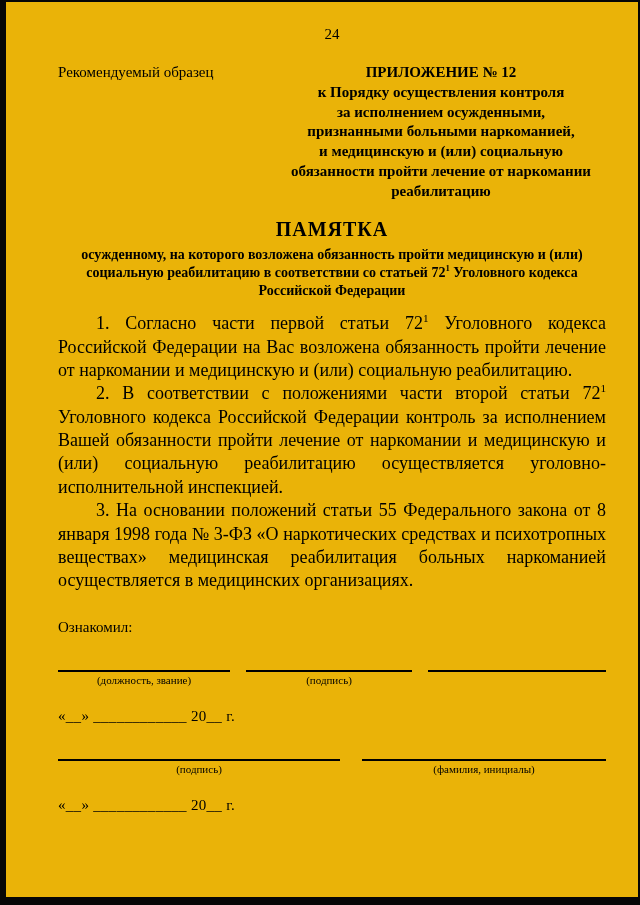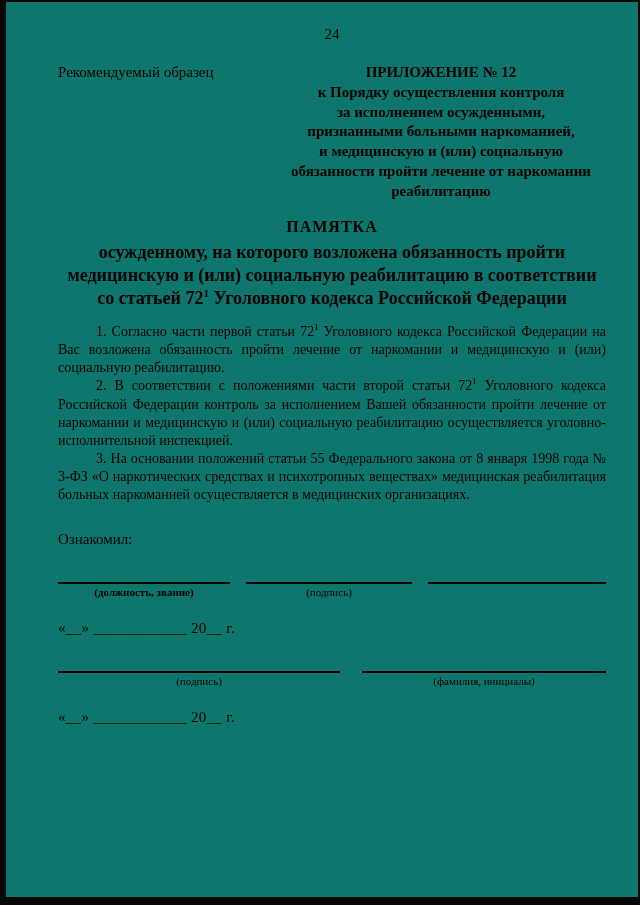--- a/index.html
+++ b/index.html
@@ -1,21 +1,21 @@
 <!DOCTYPE html>
 <html><head>
 <meta charset="utf-8">
 <style>
   * { margin: 0; padding: 0; box-sizing: border-box; }
   html, body { background: #ffffff; }
   .page {
     position: relative;
     width: 640px;
     height: 905px;
-    background: #0f766e;
+    background: #eab308;
     color: #000;
     font-family: "Liberation Serif", serif;
     border-top: 2px solid #060606;
     border-right: 2px solid #060606;
     border-bottom: 8px solid #060606;
     border-left: 6px solid #060606;
     padding: 24px 32px 0 52px;
     overflow: hidden;
   }
   .page-number {
@@ -36,34 +36,34 @@
   .appendix {
     width: 330px;
     text-align: center;
     font-weight: bold;
     font-size: 15px;
     line-height: 1.32;
   }
   .memo-title {
     text-align: center;
     font-weight: bold;
-    font-size: 16px;
+    font-size: 20px;
     margin-top: 16px;
     letter-spacing: 1px;
   }
   .memo-subtitle {
     text-align: center;
     font-weight: bold;
-    font-size: 18px;
+    font-size: 14px;
     line-height: 1.3;
     margin-top: 5px;
   }
   .body-text {
     margin-top: 12px;
-    font-size: 14px;
+    font-size: 18px;
     line-height: 1.3;
   }
   .para {
     text-align: justify;
     text-indent: 38px;
   }
   sup {
     font-size: 0.62em;
     line-height: 0;
     vertical-align: super;
@@ -71,21 +71,21 @@
   .section-label {
     margin-top: 26px;
     font-size: 15px;
   }
   .sig-row {
     display: flex;
     justify-content: space-between;
     margin-top: 34px;
   }
   .sig-col { text-align: center; }
-  .sig-row-3 .c1 { width: 172px; font-weight: bold; }
+  .sig-row-3 .c1 { width: 172px; }
   .sig-row-3 .c2 { width: 166px; }
   .sig-row-3 .c3 { width: 178px; }
   .sig-row-2 .c1 { width: 282px; }
   .sig-row-2 .c2 { width: 244px; }
   .sig-line {
     height: 2px;
     background: #000;
   }
   .sig-caption {
     font-size: 11px;

